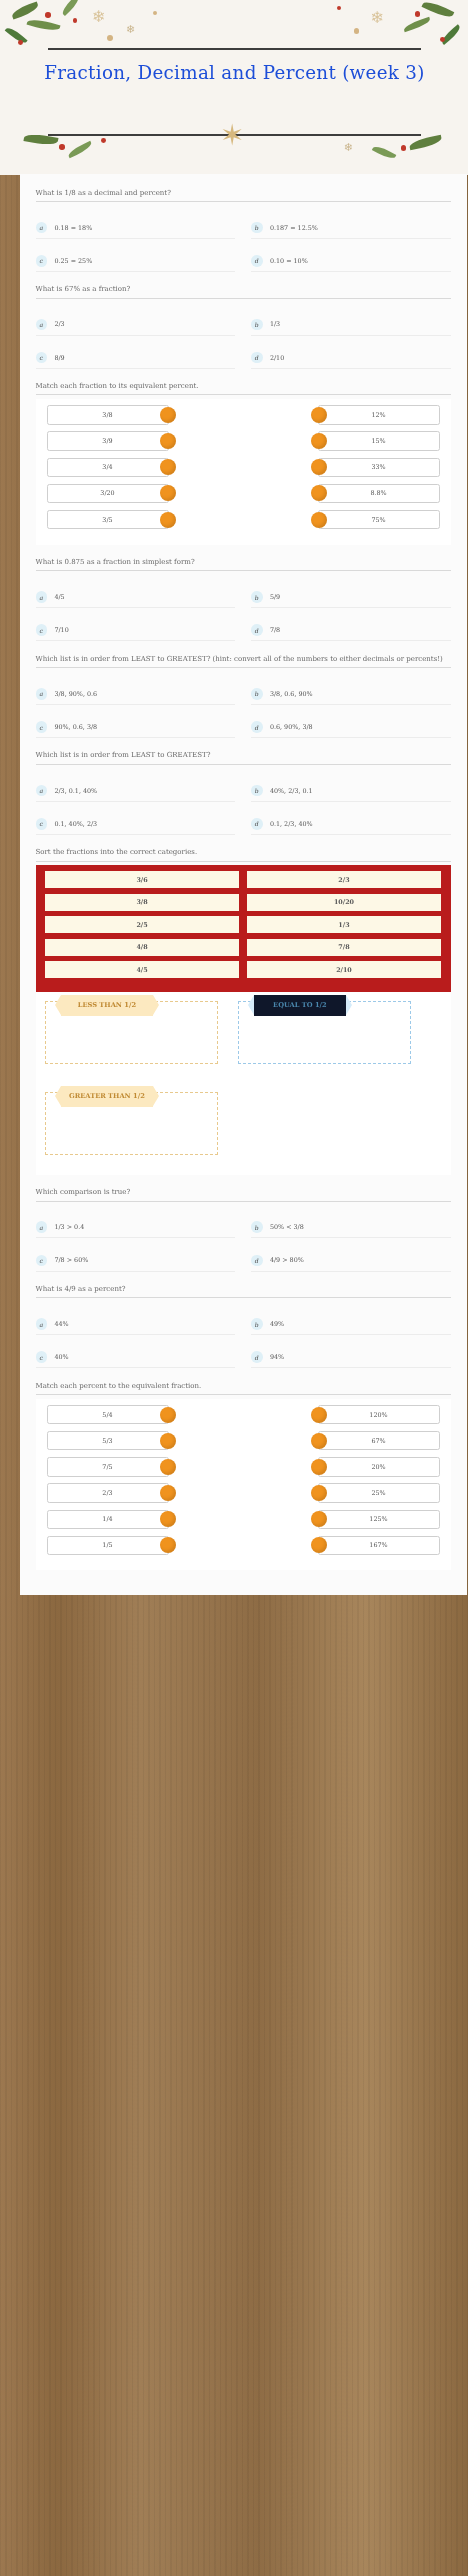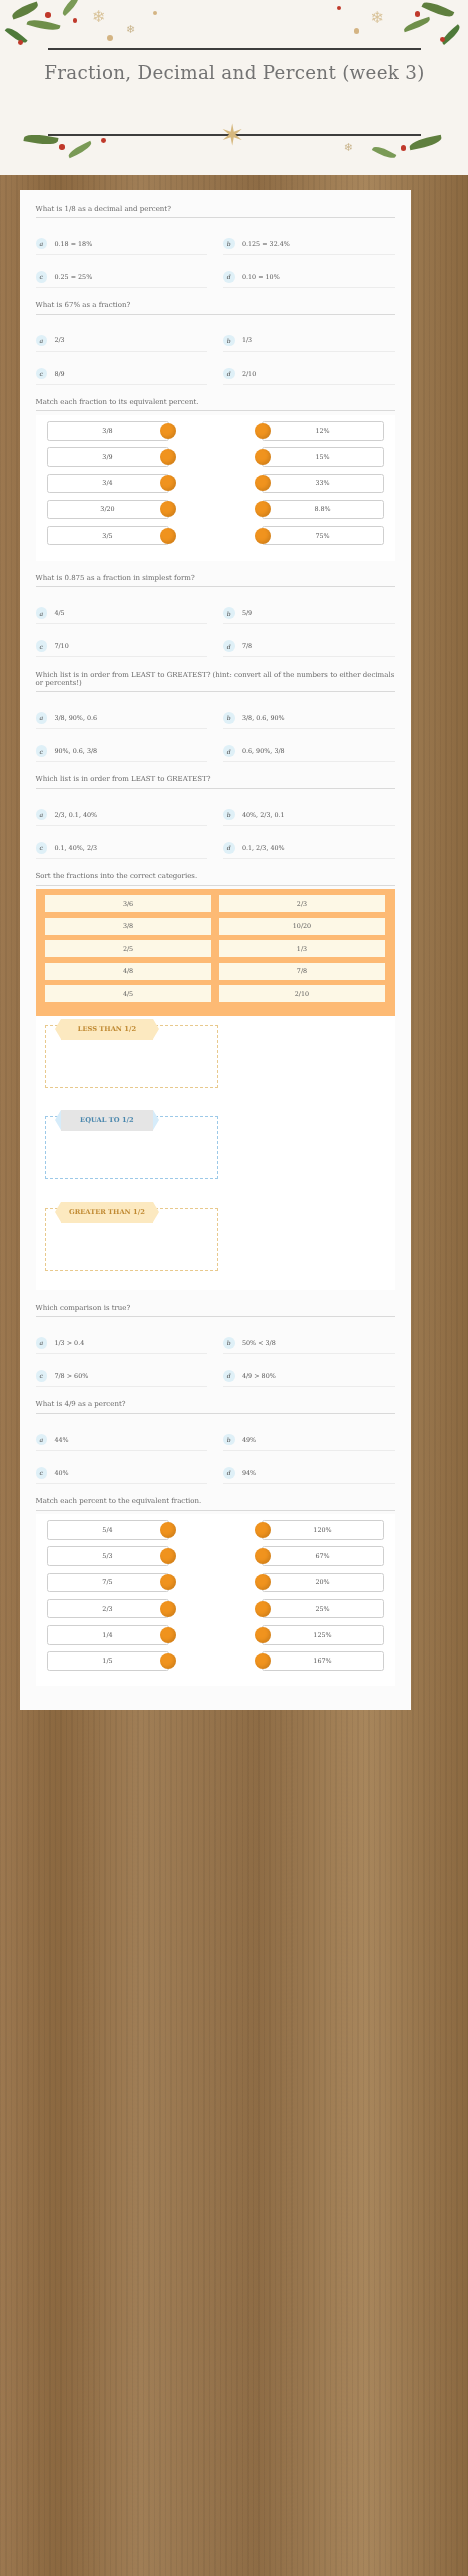--- a/index.html
+++ b/index.html
@@ -14,41 +14,41 @@
     width: 469px;
     min-height: 2576px;
     background:
       repeating-linear-gradient(90deg, rgba(0,0,0,0.05) 0 1.2px, rgba(0,0,0,0) 1.2px 5.5px),
       linear-gradient(90deg, #9c7850 0%, #8b6840 12%, #a07e56 30%, #8e6c45 55%, #a8865c 78%, #8a6840 100%);
     overflow: hidden;
   }
   
   .paper {
     position: absolute;
-    left: 19.5px; top: 190px;
-    width: 391px;
+    left: 19.5px; top: 174px;
+    width: 447px;
     background: #fbfbfb;
     padding: 12.2px 16px 24.4px 16px;
   }
   
   .banner {
     position: relative;
     width: 469px;
     height: 175px;
     background: #f7f4ef;
     overflow: hidden;
   }
   .banner .title {
     position: absolute;
     left: 0; right: 0; top: 59px;
     text-align: center;
     font-family: "DejaVu Serif", serif;
     font-size: 18.3px;
     line-height: 28px;
-    color: #737373;
+    color: #1d4ed8;
     letter-spacing: 0.3px;
   }
   .band {
     position:absolute;
     left: 48px; right: 48px;
     height: 1.8px;
     background: #3d3d3d;
   }
   .band.top { top: 48px; }
   .band.bot { top: 134px; }
@@ -137,21 +137,21 @@
     position: absolute;
     width: 16px; height: 16px;
     border-radius: 50%;
     background: #f0931e;
     box-shadow: inset -1.8px -1.8px 3.7px rgba(0,0,0,0.12);
   }
   .match-box.left .knob { right: -8px; }
   .match-box.right .knob { left: -8px; }
 
   
-  .sort-wrap { background:#fdba74; padding: 6.1px 9.8px 8.5px 9.8px; }
+  .sort-wrap { background:#b91c1c; padding: 6.1px 9.8px 8.5px 9.8px; font-weight: bold; }
   .sort-row { display:flex; gap: 8.5px; margin-bottom: 5.5px; }
   .sort-cell {
     flex: 1;
     background: #fdf8e6;
     height: 17px;
     display:flex; align-items:center; justify-content:center;
     font-family:"DejaVu Serif", serif;
     font-size: 6.4px;
     color: #5a5a5a;
   }
@@ -181,21 +181,21 @@
     line-height: 8.5px;
   }
   .ribbon::before, .ribbon::after {
     content:"";
     position:absolute;
     top: 0;
     border-style: solid;
   }
   .ribbon::before { left:-6.1px; border-width: 10.4px 6.1px 10.4px 0; border-color: transparent #fce9c0 transparent transparent; }
   .ribbon::after { right:-6.1px; border-width: 10.4px 0 10.4px 6.1px; border-color: transparent transparent transparent #fce9c0; }
-  .ribbon.blue { background:#e5e5e5; color:#4a87ad; }
+  .ribbon.blue { background:#0f172a; color:#4a87ad; }
   .ribbon.blue::before { border-color: transparent #d6ecfa transparent transparent; }
   .ribbon.blue::after { border-color: transparent transparent transparent #d6ecfa; }
 </style>
 </head>
 <body>
 
 <div class="page">
 
   <div class="banner">
 
@@ -240,21 +240,21 @@
   <div class="paper">
 
     <div class="q-title first">What is 1/8 as a decimal and percent?</div>
     <div class="opts">
       <div class="opt">
           <span class="bub">a</span>
           <span class="opt-txt">0.18 = 18%</span>
         </div>
       <div class="opt">
           <span class="bub">b</span>
-          <span class="opt-txt">0.125 = 32.4%</span>
+          <span class="opt-txt">0.187 = 12.5%</span>
         </div>
       <div class="opt">
           <span class="bub">c</span>
           <span class="opt-txt">0.25 = 25%</span>
         </div>
       <div class="opt">
           <span class="bub">d</span>
           <span class="opt-txt">0.10 = 10%</span>
         </div>
     </div>

